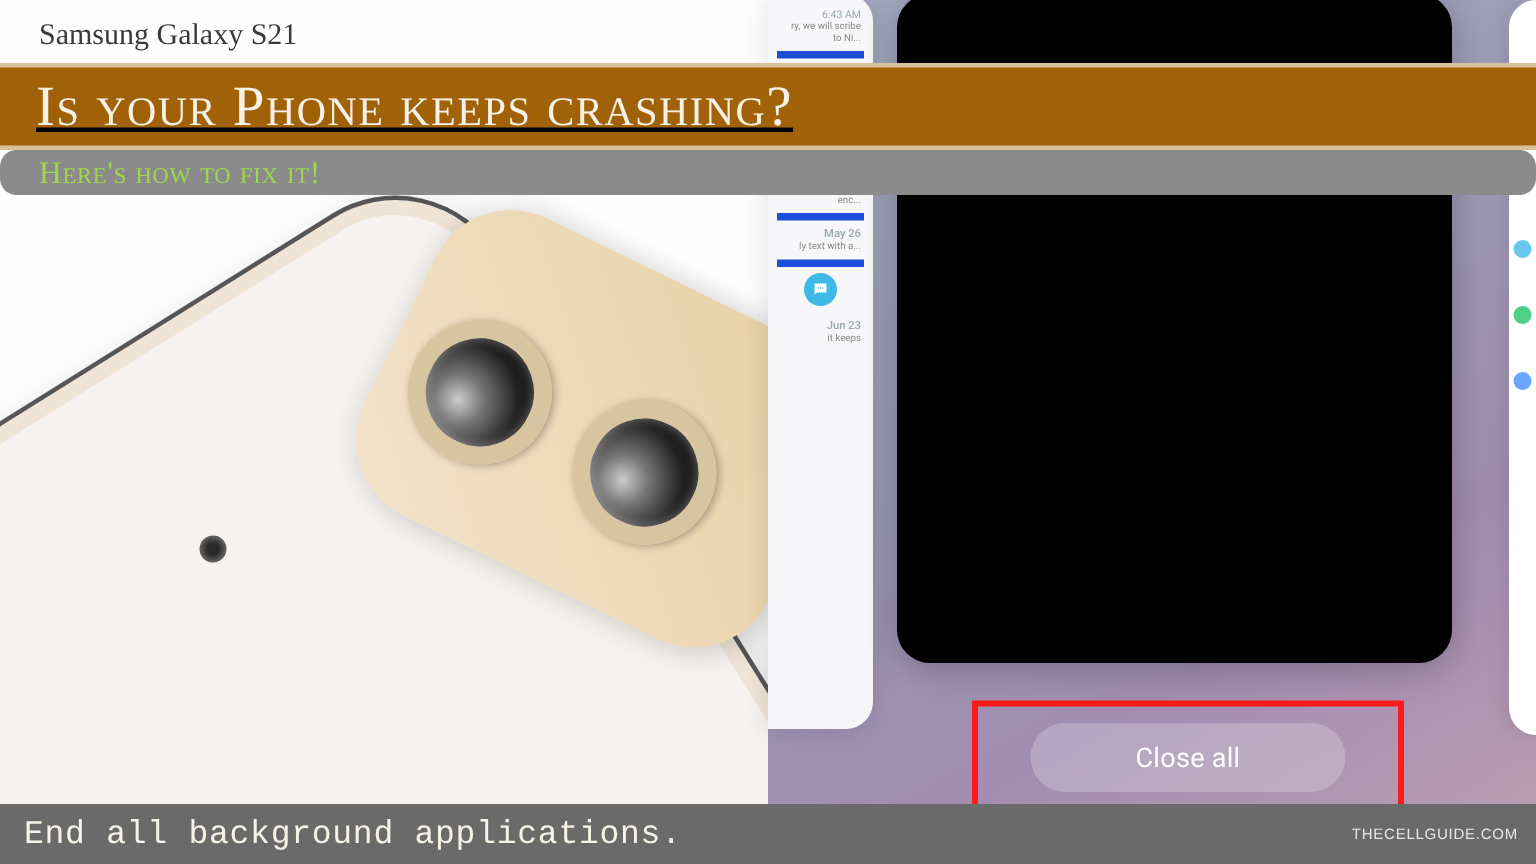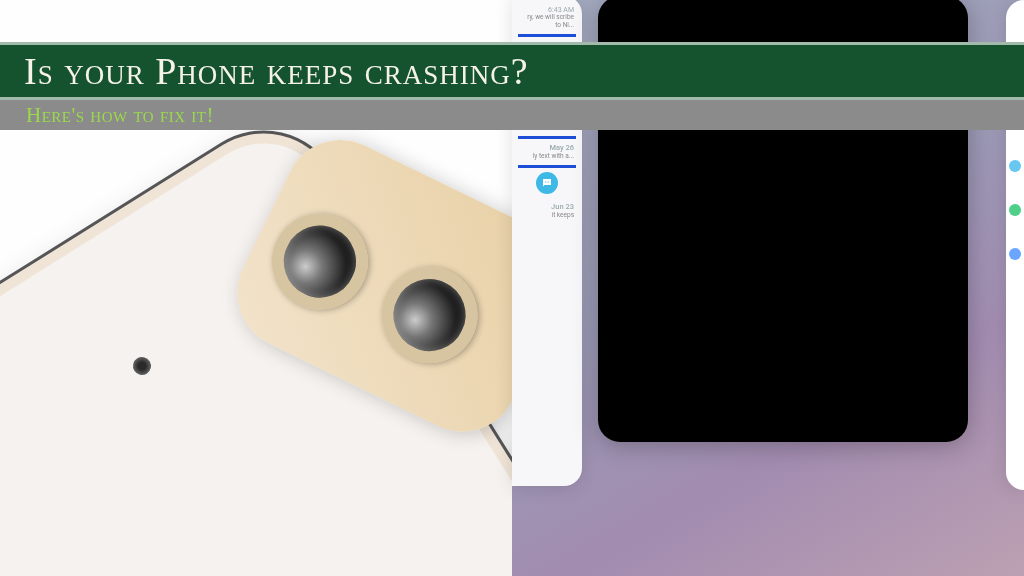--- a/index.html
+++ b/index.html
@@ -73,21 +73,21 @@
       position: absolute;
       left: 512px; top: -4px;
       width: 70px; height: 490px;
       background: #f7f7fa;
       border-radius: 0 18px 18px 0;
       box-shadow: 0 2px 18px rgba(0,0,0,.12);
       overflow: hidden;
       padding: 6px 6px;
     }
     .msg-item {
-      border-bottom: 3px solid #1d4ed8;
+      border-bottom: 5px solid #1d4ed8;
       padding: 4px 2px;
       font-family: -apple-system, 'Segoe UI', Roboto, sans-serif;
       color: #777;
       font-size: 7px;
       line-height: 1.2;
       text-align: right;
     }
     .msg-item .date { color: #9aa; font-weight: 500; margin-bottom: 1px; font-size: 7.5px; }
     .msg-item .snip { color: #888; font-size: 6.5px; }
     .chat-bubble {
@@ -146,26 +146,27 @@
       font-size: 20px;
       color: #3a3a3a;
       font-weight: 500;
       z-index: 50;
     }
     
     .headline-band {
       position: absolute;
       left: 0; top: 42px;
       width: 1024px; height: 58px;
-      background: #14532d;
+      background: #a16207;
       border-top: 3px solid rgba(255,255,255,.6);
       border-bottom: 3px solid rgba(255,255,255,.6);
       display: flex; align-items: center;
       padding-left: 24px;
       z-index: 40;
+      text-decoration: underline;
     }
     .headline-text {
       font-family: 'Trajan Pro', 'Palatino Linotype', Georgia, serif;
       font-variant: small-caps;
       color: #f6f2e7;
       font-size: 38px;
       letter-spacing: 1px;
       white-space: nowrap;
     }
     .headline-accent {
@@ -177,20 +178,21 @@
     }
     
     .sub-band {
       position: absolute;
       left: 0; top: 100px;
       width: 1024px; height: 30px;
       background: #8b8b8b;
       z-index: 35;
       display: flex; align-items: center;
       padding-left: 26px;
+      border-radius: 11px;
     }
     .sub-text {
       font-family: 'Trajan Pro', 'Palatino Linotype', Georgia, serif;
       font-variant: small-caps;
       font-size: 21px;
       color: #9bd94a;
       letter-spacing: .5px;
     }
     
     .bottom-bar {
@@ -271,23 +273,33 @@
   </div>
 
   <div class="recent-card-center"></div>
 
   <div class="recent-edge-right">
     <div class="edge-icon a"></div>
     <div class="edge-icon b"></div>
     <div class="edge-icon c"></div>
   </div>
 
-
+  <div class="close-all-wrap">
+    <div class="close-all-btn">
+      <span>Close all</span>
+    </div>
+  </div>
+
+  <div class="device-label">Samsung Galaxy S21</div>
 
   <div class="headline-accent"></div>
   <div class="headline-band">
     <span class="headline-text">Is your Phone keeps crashing?</span>
   </div>
   <div class="sub-band">
     <span class="sub-text">Here's how to fix it!</span>
   </div>
 
+  <div class="bottom-bar">
+    <span class="bottom-caption">End all background applications.</span>
+    <span class="bottom-credit">THECELLGUIDE.COM</span>
+  </div>
 </div>
 
 </body></html>

